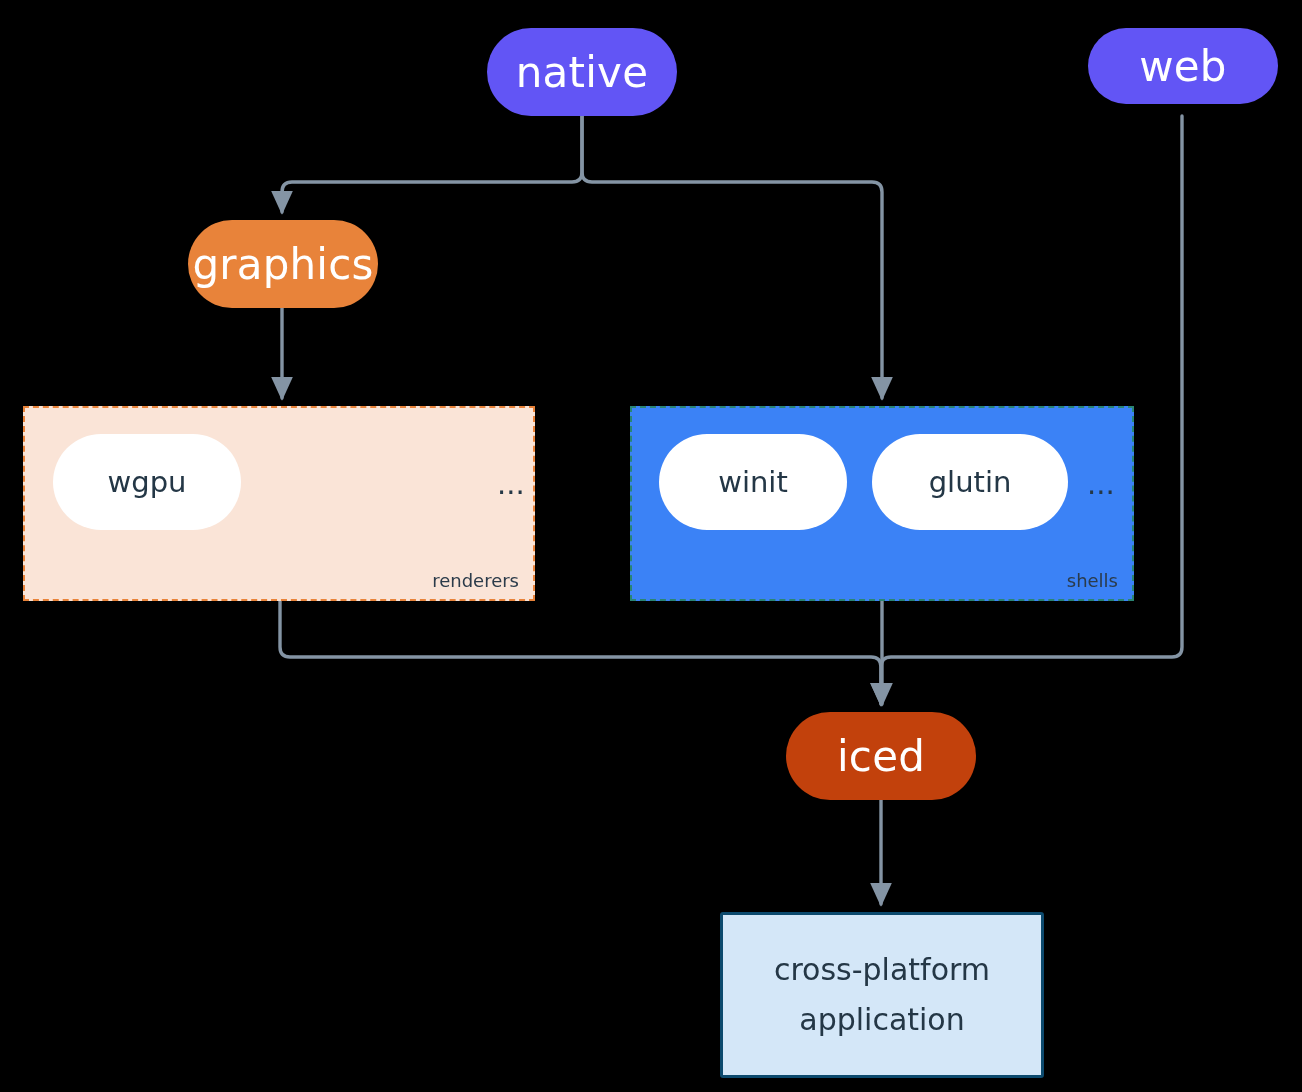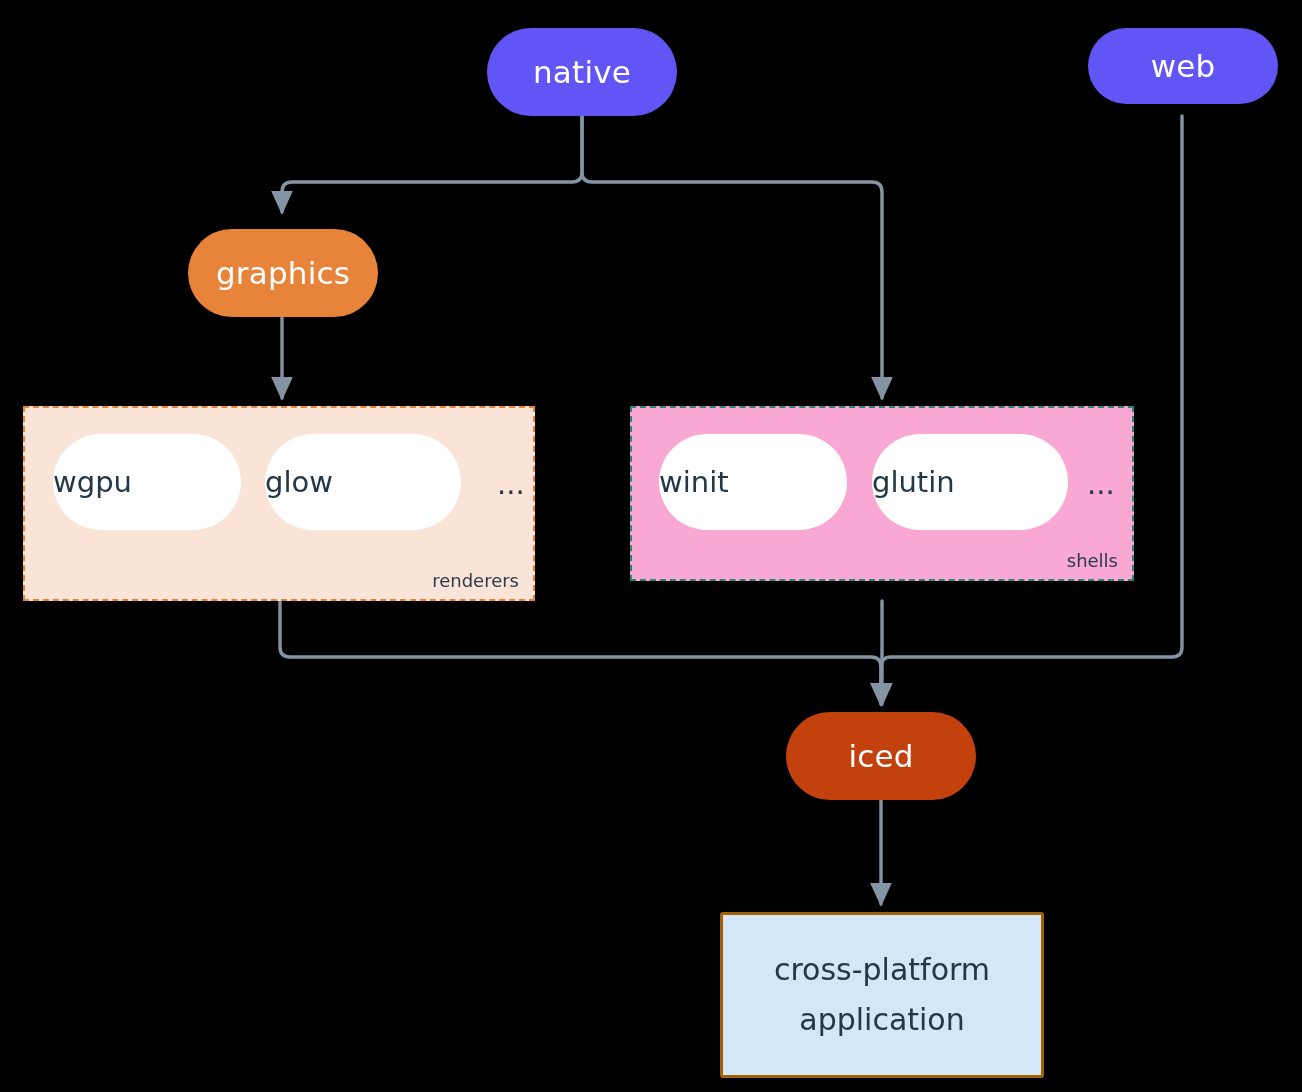--- a/index.html
+++ b/index.html
@@ -30,38 +30,37 @@
     align-items: center;
     justify-content: center;
     box-sizing: border-box;
     text-align: center;
     white-space: nowrap;
   }
   
   .node-stadium {
     border-radius: 9999px;
     color: #ffffff;
-    font-size: 31px;
+    font-size: 42px;
     letter-spacing: 0.2px;
   }
   .node-native {
     left: 487px;  top: 28px;
     width: 190px; height: 88px;
     background: #6255f5;
   }
   .node-web {
     left: 1088px; top: 28px;
     width: 190px; height: 76px;
     background: #6255f5;
   }
   .node-graphics {
     left: 188px;  top: 220px;
     width: 190px; height: 88px;
     background: #e8833a;
-    margin-top: 9px;
   }
   .node-iced {
     left: 786px;  top: 712px;
     width: 190px; height: 88px;
     background: #c2410c;
   }
   
   .cluster {
     position: absolute;
     box-sizing: border-box;
@@ -69,36 +68,37 @@
     border-style: dashed;
   }
   .cluster-renderers {
     left: 23px;  top: 406px;
     width: 512px; height: 195px;
     background: #fae4d7;
     border-color: #e8833a;
   }
   .cluster-shells {
     left: 630px; top: 406px;
-    width: 504px; height: 175px;
-    background: #f9a8d4;
+    width: 504px; height: 195px;
+    background: #3b82f6;
     border-color: #2a8573;
   }
   .cluster-label {
     position: absolute;
     right: 14px;
     bottom: 8px;
     font-size: 18px;
     color: #2b3b4a;
   }
   
   .pill {
     position: absolute;
     display: flex;
     align-items: center;
+    justify-content: center;
     box-sizing: border-box;
     height: 96px;
     background: #ffffff;
     border-radius: 9999px;
     color: #243746;
     font-size: 29px;
     white-space: nowrap;
   }
   .pill-wgpu   { left: 28px;  top: 26px; width: 188px; }
   .pill-glow   { left: 240px; top: 26px; width: 196px; }
@@ -110,21 +110,21 @@
     color: #243746;
     line-height: 1;
   }
   .ellipsis-renderers { left: 472px; top: 62px; }
   .ellipsis-shells    { left: 455px; top: 62px; }
   
   .node-app {
     left: 720px; top: 912px;
     width: 324px; height: 166px;
     background: #d4e7f8;
-    border: 3px solid #a16207;
+    border: 3px solid #0c4a6e;
     border-radius: 3px;
     color: #243746;
     font-size: 30px;
     line-height: 1.66;
     flex-direction: column;
   }
   .node-app .line { display: block; }
 </style>
 </head>
 <body>
@@ -163,23 +163,20 @@
     <span>web</span>
   </div>
 
   <div class="node node-stadium node-graphics">
     <span>graphics</span>
   </div>
 
   <div class="cluster cluster-renderers">
     <div class="pill pill-wgpu">
       <span>wgpu</span>
-    </div>
-    <div class="pill pill-glow">
-      <span>glow</span>
     </div>
     <span class="ellipsis ellipsis-renderers">...</span>
     <span class="cluster-label">renderers</span>
   </div>
 
   <div class="cluster cluster-shells">
     <div class="pill pill-winit">
       <span>winit</span>
     </div>
     <div class="pill pill-glutin">

